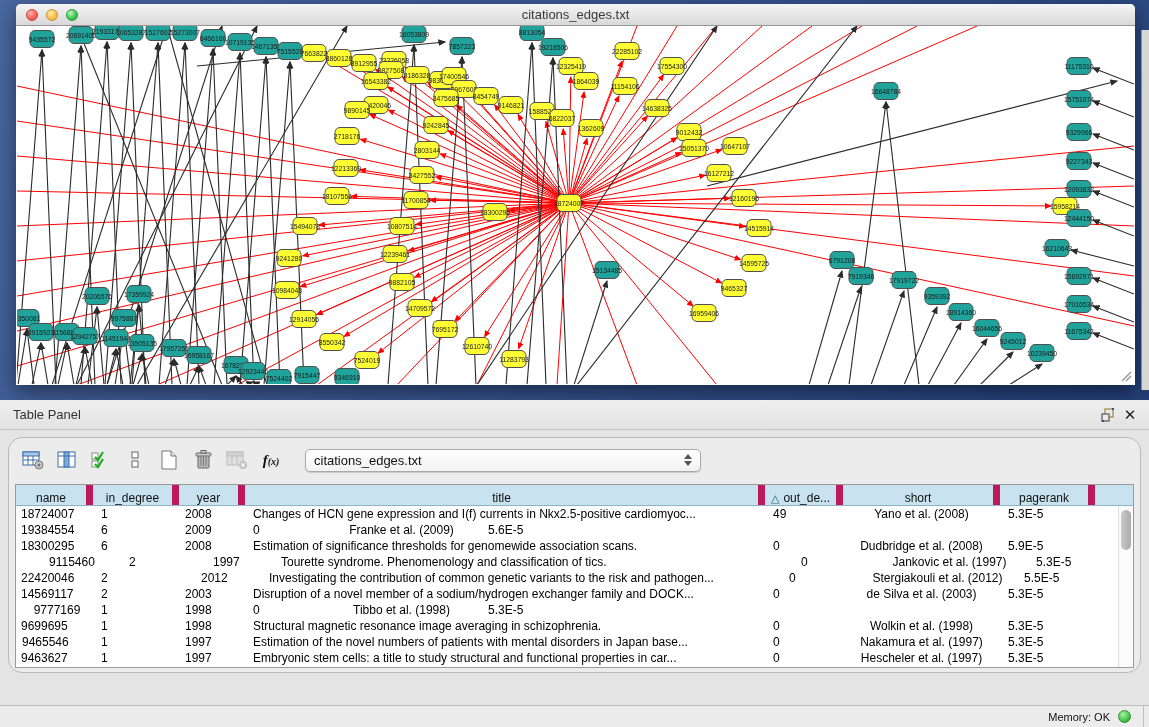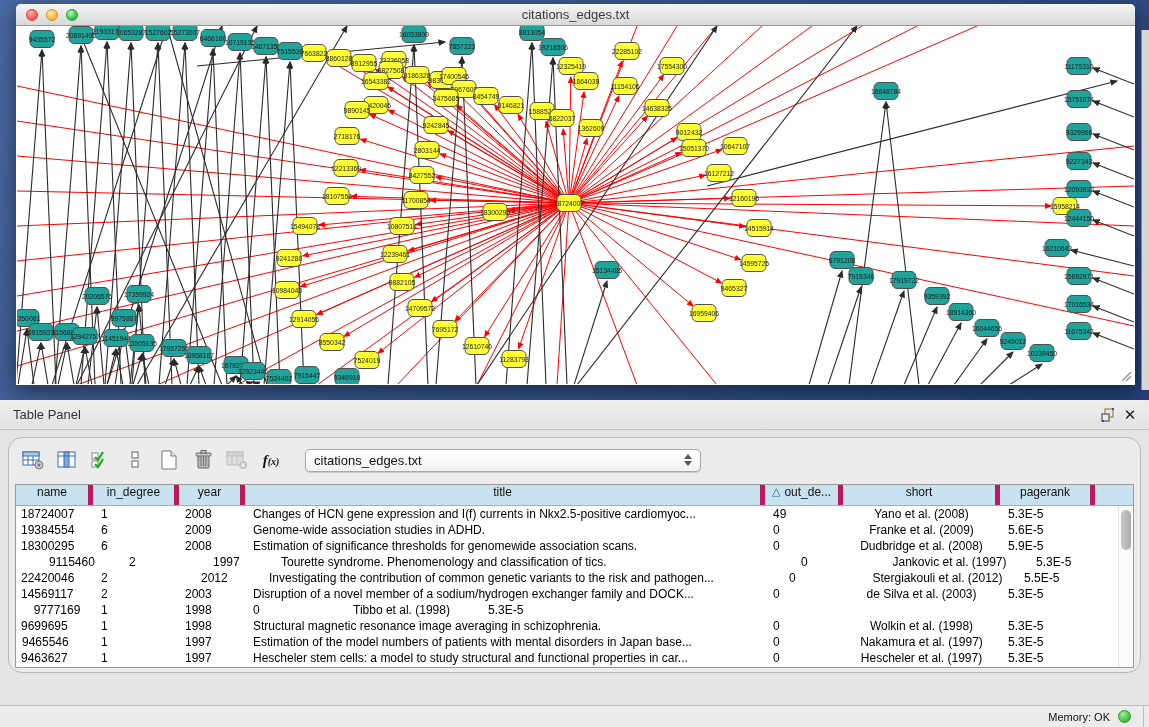--- a/index.html
+++ b/index.html
@@ -51,22 +51,22 @@
     display:flex; align-items:center; font-size:13px; color:#111; padding:0 8px; }
   .combo .combo-label { flex:1; }
   .updown { display:flex; flex-direction:column; gap:2px; }
   .updown i { display:block; width:0; height:0; border-left:4px solid transparent; border-right:4px solid transparent; }
   .updown .up { border-bottom:5px solid #555; }
   .updown .down { border-top:5px solid #555; }
 
   .table-wrap { position:absolute; left:6px; right:6px; top:46px; height:184px;
     background:#fff; border:1px solid #9a9a9a; overflow:hidden; }
   .thead { display:flex; height:21px; background:#c9e2ef; border-bottom:1px solid #8db4c9; }
-  .th { font-size:12px; color:#111; display:flex; align-items:flex-start; justify-content:center;
-    border-right:5px solid #be185d; height:100%; white-space:nowrap; overflow:hidden; }
+  .th { font-size:12px; color:#111; display:flex; align-items:flex-end; justify-content:center;
+    border-right:7px solid #be185d; height:100%; white-space:nowrap; overflow:hidden; }
   .th .sort-tri { color:#1c5f7d; font-size:11px; margin-right:4px; }
   .tbody .tr { display:flex; height:16px; }
   .td { font-size:12px; color:#000; white-space:nowrap; overflow:hidden; line-height:16px; }
   .td.c { text-align:center; }
   .vscroll { position:absolute; right:0; top:21px; bottom:0; width:15px;
     background:#fbfbfb; border-left:1px solid #e0e0e0; }
   .vscroll .thumb { position:absolute; left:2px; top:4px; width:10px; height:40px;
     background:linear-gradient(90deg,#c9c9c9,#ababab); border-radius:6px; }
 
   .tabs-row { position:absolute; left:0; right:0; top:278px; display:flex; justify-content:center; }
@@ -624,21 +624,20 @@
             <div class="td" style="width: 66px; padding-left: 6px;">2008</div>
             <div class="td" style="width: 520px; padding-left: 8px;">Changes of HCN gene expression and I(f) currents in Nkx2.5-positive cardiomyoc...</div>
             <div class="td" style="width: 78px; padding-left: 8px;">49</div>
             <div class="td c" style="width: 157px;">Yano et al. (2008)</div>
             <div class="td" style="width: 95px; padding-left: 8px;">5.3E-5</div>
           </div>
           <div class="tr">
             <div class="td" style="width: 77px; padding-left: 5px;">19384554</div>
             <div class="td" style="width: 86px; padding-left: 8px;">6</div>
             <div class="td" style="width: 66px; padding-left: 6px;">2009</div>
-            <div class="td" style="width: 520px; padding-left: 8px;">Genome-wide association studies in ADHD.</div>
             <div class="td" style="width: 78px; padding-left: 8px;">0</div>
             <div class="td c" style="width: 157px;">Franke et al. (2009)</div>
             <div class="td" style="width: 95px; padding-left: 8px;">5.6E-5</div>
           </div>
           <div class="tr">
             <div class="td" style="width: 77px; padding-left: 5px;">18300295</div>
             <div class="td" style="width: 86px; padding-left: 8px;">6</div>
             <div class="td" style="width: 66px; padding-left: 6px;">2008</div>
             <div class="td" style="width: 520px; padding-left: 8px;">Estimation of significance thresholds for genomewide association scans.</div>
             <div class="td" style="width: 78px; padding-left: 8px;">0</div>
@@ -686,30 +685,30 @@
             <div class="td" style="width: 66px; padding-left: 6px;">1998</div>
             <div class="td" style="width: 520px; padding-left: 8px;">Structural magnetic resonance image averaging in schizophrenia.</div>
             <div class="td" style="width: 78px; padding-left: 8px;">0</div>
             <div class="td c" style="width: 157px;">Wolkin et al. (1998)</div>
             <div class="td" style="width: 95px; padding-left: 8px;">5.3E-5</div>
           </div>
           <div class="tr">
             <div class="td" style="width: 77px; padding-left: 6px;">9465546</div>
             <div class="td" style="width: 86px; padding-left: 8px;">1</div>
             <div class="td" style="width: 66px; padding-left: 6px;">1997</div>
-            <div class="td" style="width: 520px; padding-left: 8px;">Estimation of the model numbers of patients with mental disorders in Japan base...</div>
+            <div class="td" style="width: 520px; padding-left: 8px;">Estimation of the novel numbers of patients with mental disorders in Japan base...</div>
             <div class="td" style="width: 78px; padding-left: 8px;">0</div>
             <div class="td c" style="width: 157px;">Nakamura et al. (1997)</div>
             <div class="td" style="width: 95px; padding-left: 8px;">5.3E-5</div>
           </div>
           <div class="tr">
             <div class="td" style="width: 77px; padding-left: 5px;">9463627</div>
             <div class="td" style="width: 86px; padding-left: 8px;">1</div>
             <div class="td" style="width: 66px; padding-left: 6px;">1997</div>
-            <div class="td" style="width: 520px; padding-left: 8px;">Hescheler stem cells: a model to study structural and functional properties in car...</div>
+            <div class="td" style="width: 520px; padding-left: 8px;">Embryonic stem cells: a title to study structural and functional properties in car...</div>
             <div class="td" style="width: 78px; padding-left: 8px;">0</div>
             <div class="td c" style="width: 157px;">Hescheler et al. (1997)</div>
             <div class="td" style="width: 95px; padding-left: 8px;">5.3E-5</div>
           </div>
         </div>
       <div class="vscroll">
           <div class="thumb"></div>
         </div>
     </div>
 

